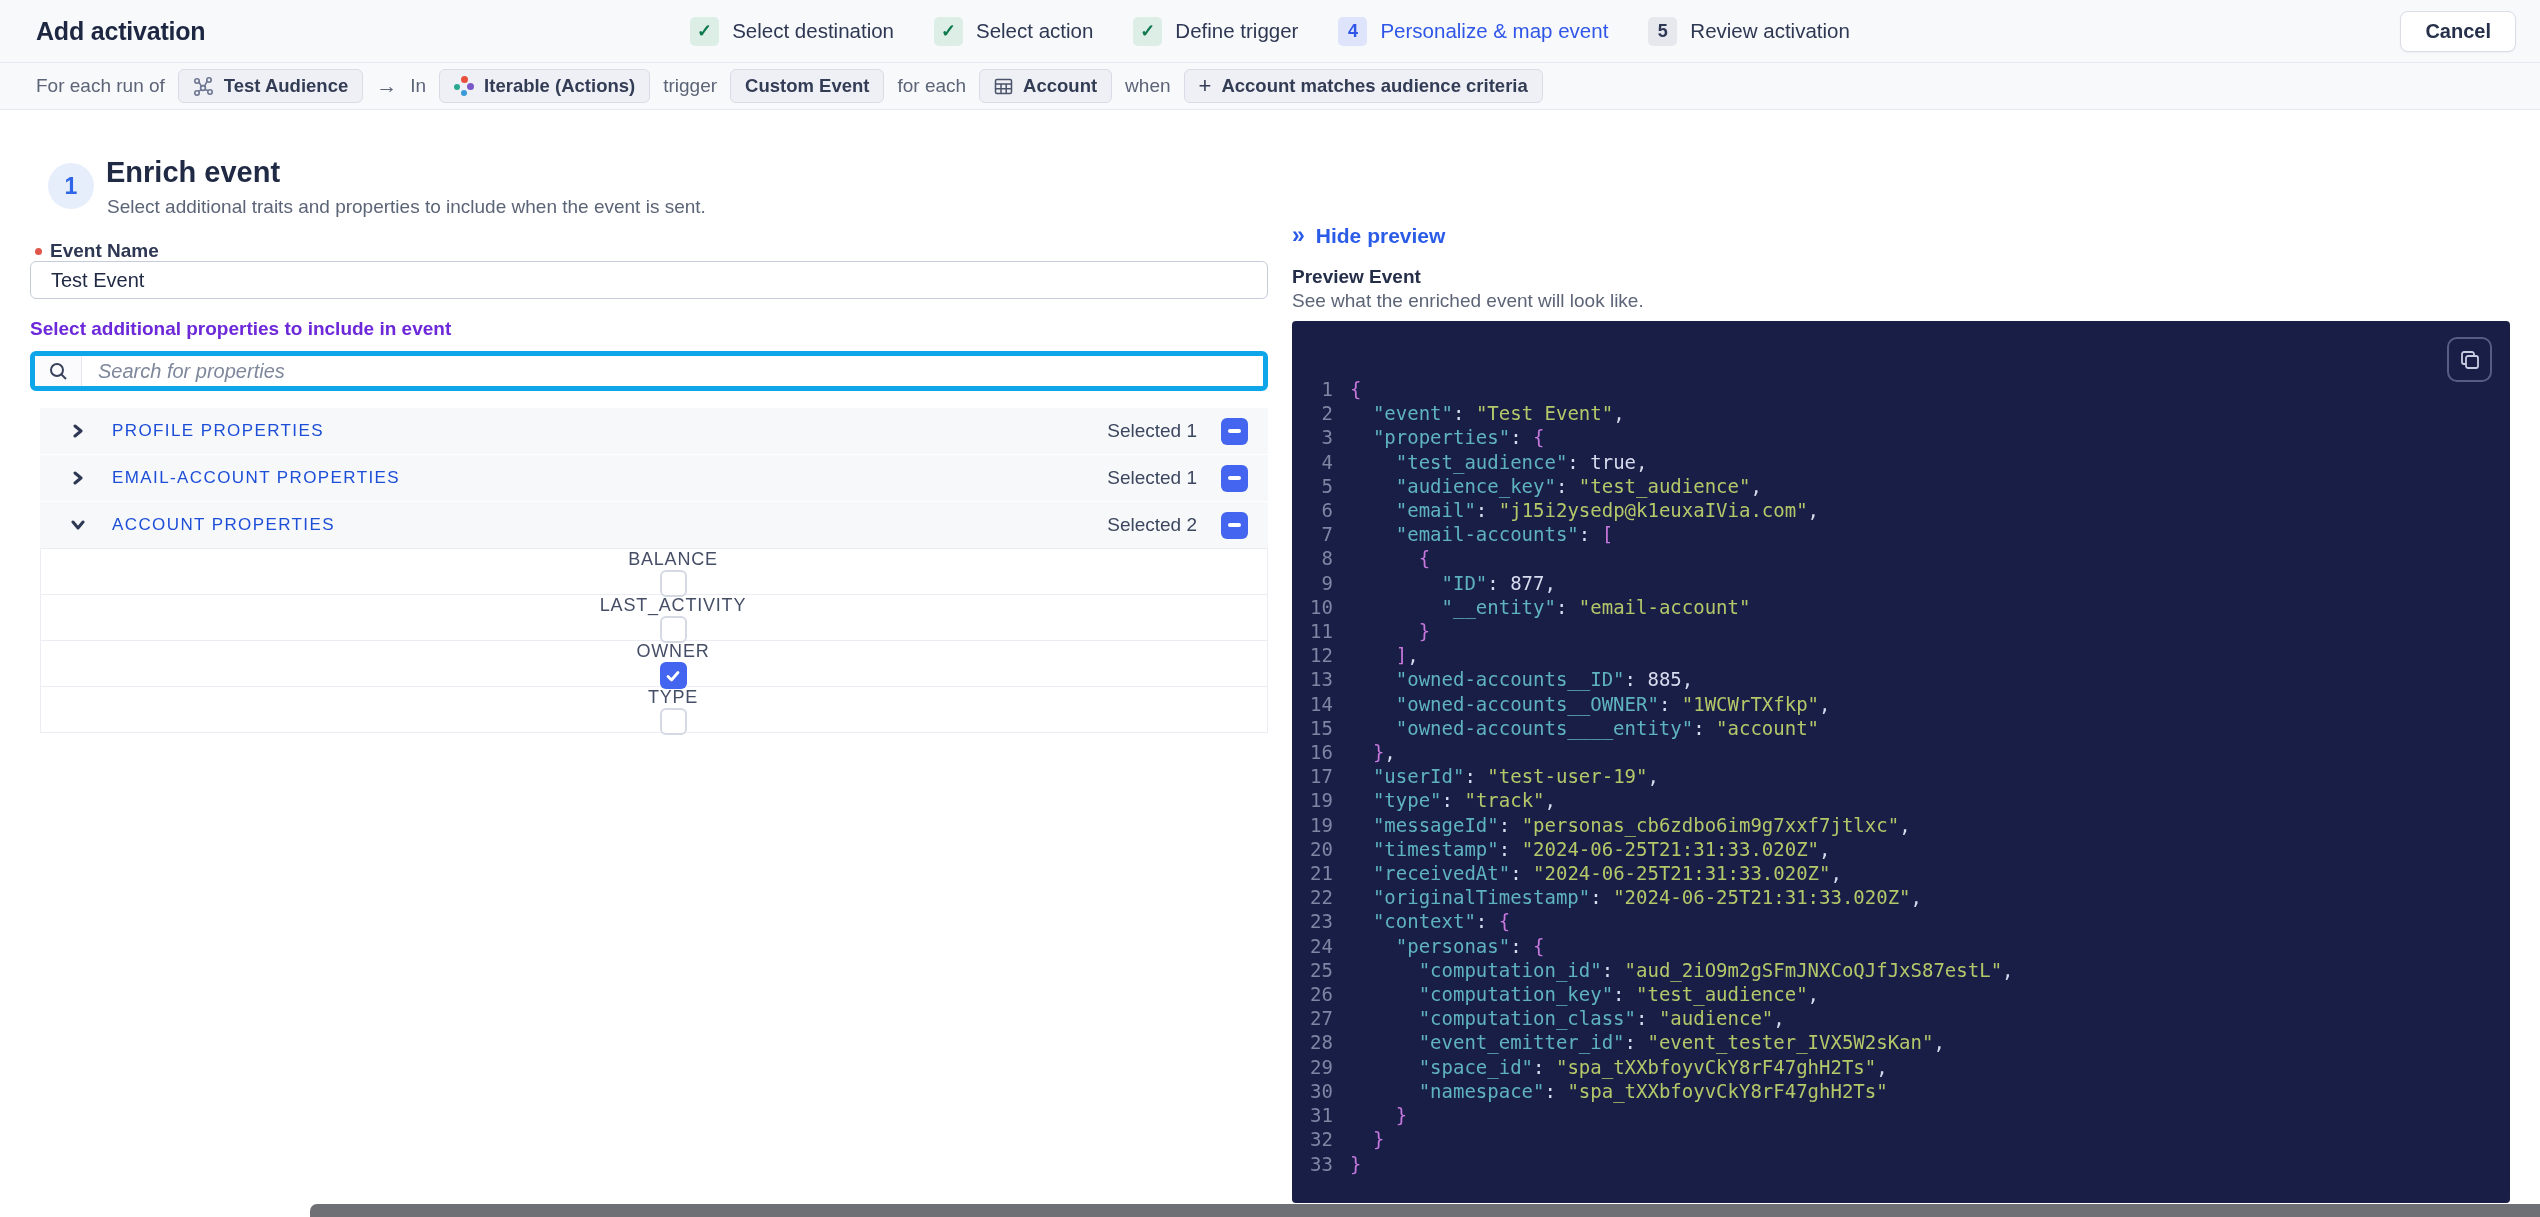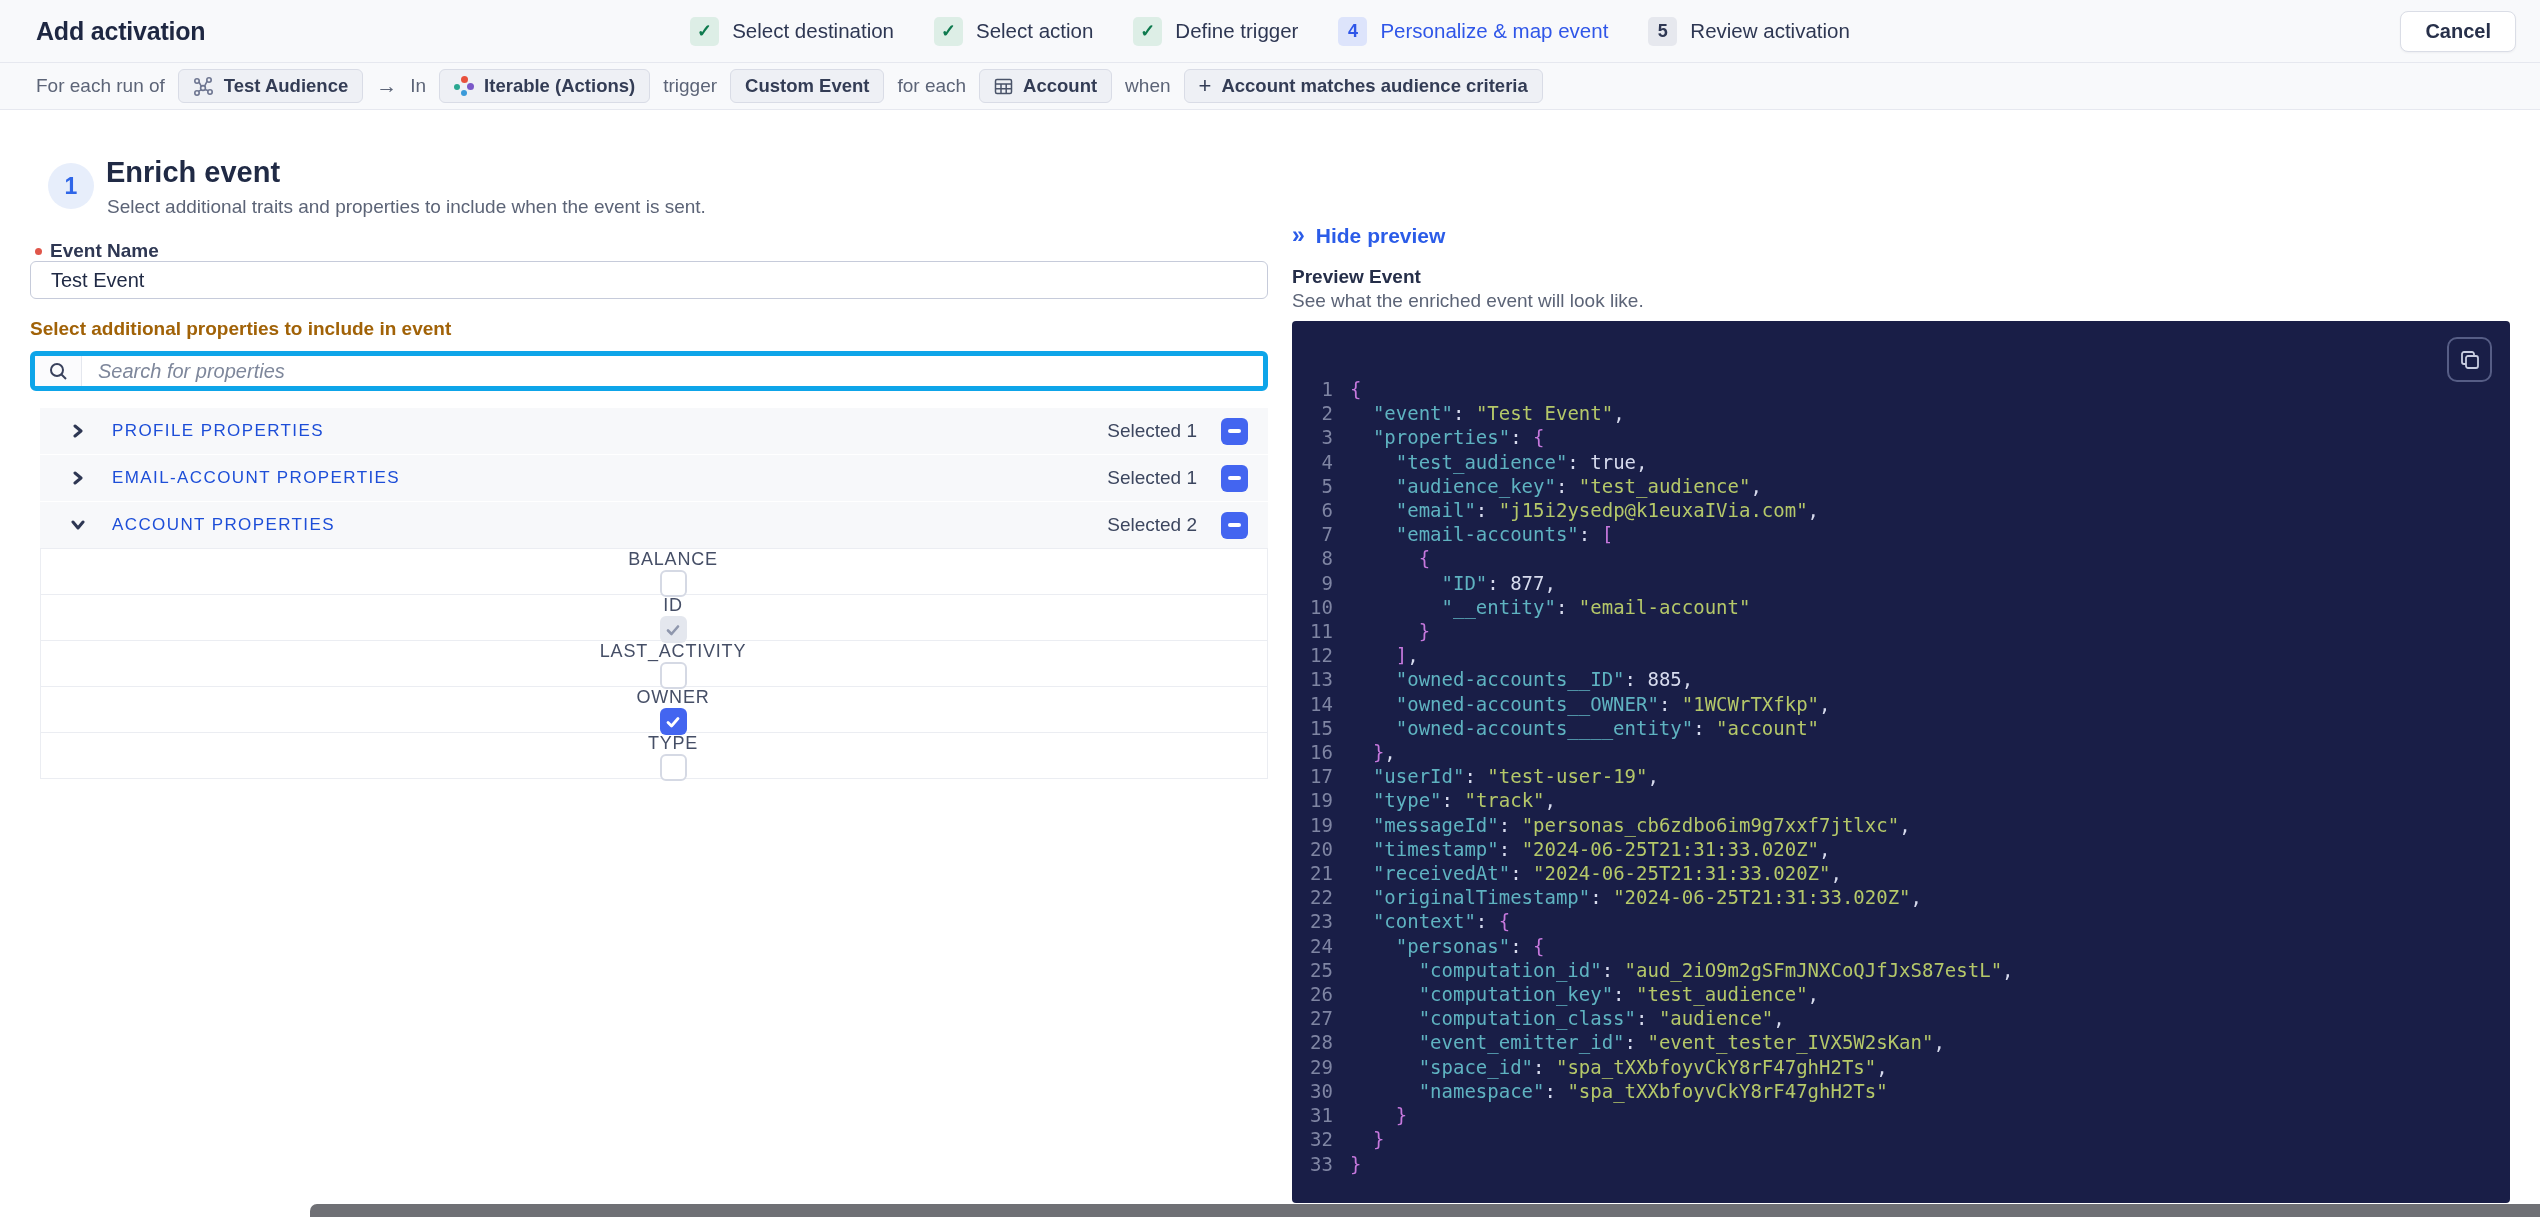--- a/index.html
+++ b/index.html
@@ -75,21 +75,21 @@
     position: absolute; left: 35px; top: 240px; font-size: 19px; font-weight: bold; color: #2e3753;
     display: flex; align-items: center; gap: 8px;
   }
   .req-dot { width: 7px; height: 7px; border-radius: 50%; background: #e0564a; display: inline-block; }
   .text-input {
     position: absolute; left: 30px; top: 261px; width: 1238px; height: 38px;
     border: 1px solid #c6cbda; border-radius: 6px; background: #fff;
     font-family: "Liberation Sans", sans-serif; font-size: 20px; color: #202a45;
     padding: 0 20px; outline: none;
   }
-  .props-label { position: absolute; left: 30px; top: 318px; font-size: 19px; font-weight: bold; color: #a16207; }
+  .props-label { position: absolute; left: 30px; top: 318px; font-size: 19px; font-weight: bold; color: #6d28d9; }
   .searchbox {
     position: absolute; left: 30px; top: 351px; width: 1238px; height: 40px;
     border: 5px solid #0ea5e9; border-radius: 6px; background: #fff;
     display: flex; align-items: stretch; overflow: hidden;
   }
   .search-icon-cell {
     width: 47px; display: flex; align-items: center; justify-content: center;
     background: #fbfbfd; border-right: 1px solid #e4e7ee;
   }
   .search-input {
@@ -307,29 +307,20 @@
         <span class="minus"></span>
       </span>
   </div>
 
   <div class="prop-row">
     <span class="prop-label">BALANCE</span>
     <span class="spacer"></span>
     <span class="checkbox"></span>
   </div>
 
-  <div class="prop-row">
-    <span class="prop-label">ID</span>
-    <span class="spacer"></span>
-    <span class="checkbox checked-disabled">
-      <svg width="16" height="16" viewBox="0 0 16 16" fill="none" stroke="#8f97ad" stroke-width="2.6" stroke-linecap="round" stroke-linejoin="round">
-          <path d="M3 8.5 L6.5 12 L13 4.5"></path>
-        </svg>
-    </span>
-  </div>
 
   <div class="prop-row">
     <span class="prop-label">LAST_ACTIVITY</span>
     <span class="spacer"></span>
     <span class="checkbox"></span>
   </div>
 
   <div class="prop-row">
     <span class="prop-label">OWNER</span>
     <span class="spacer"></span>

